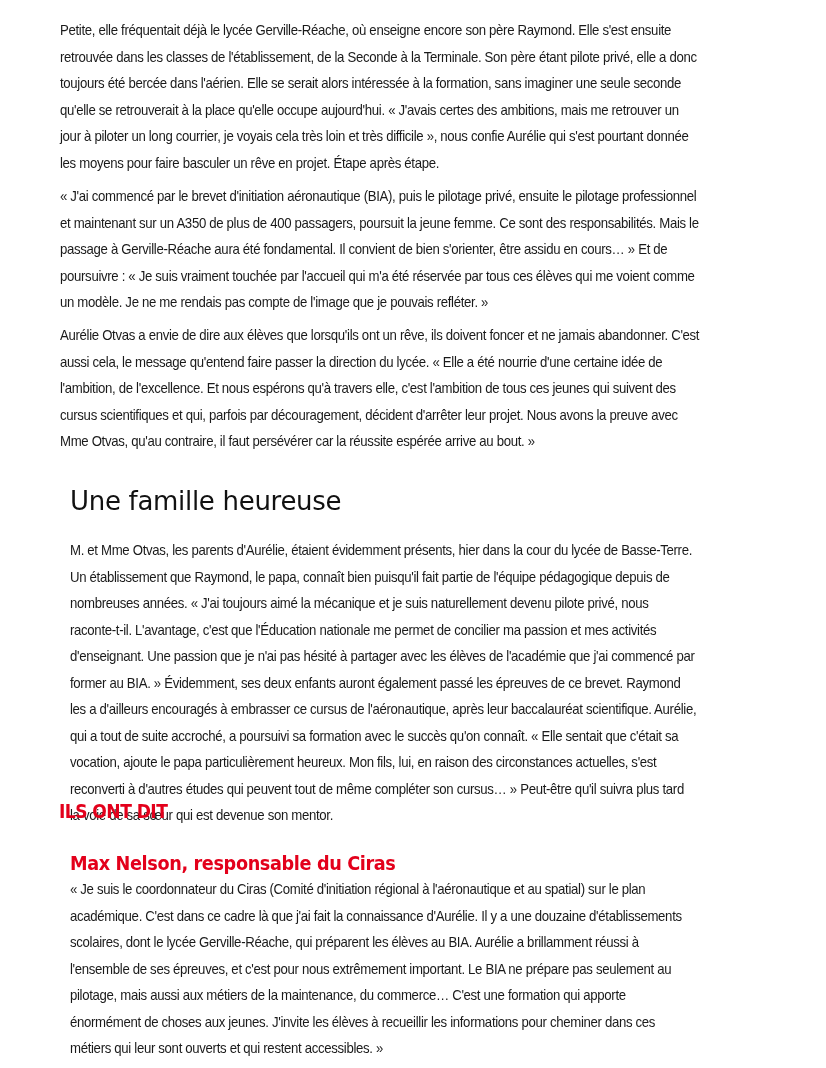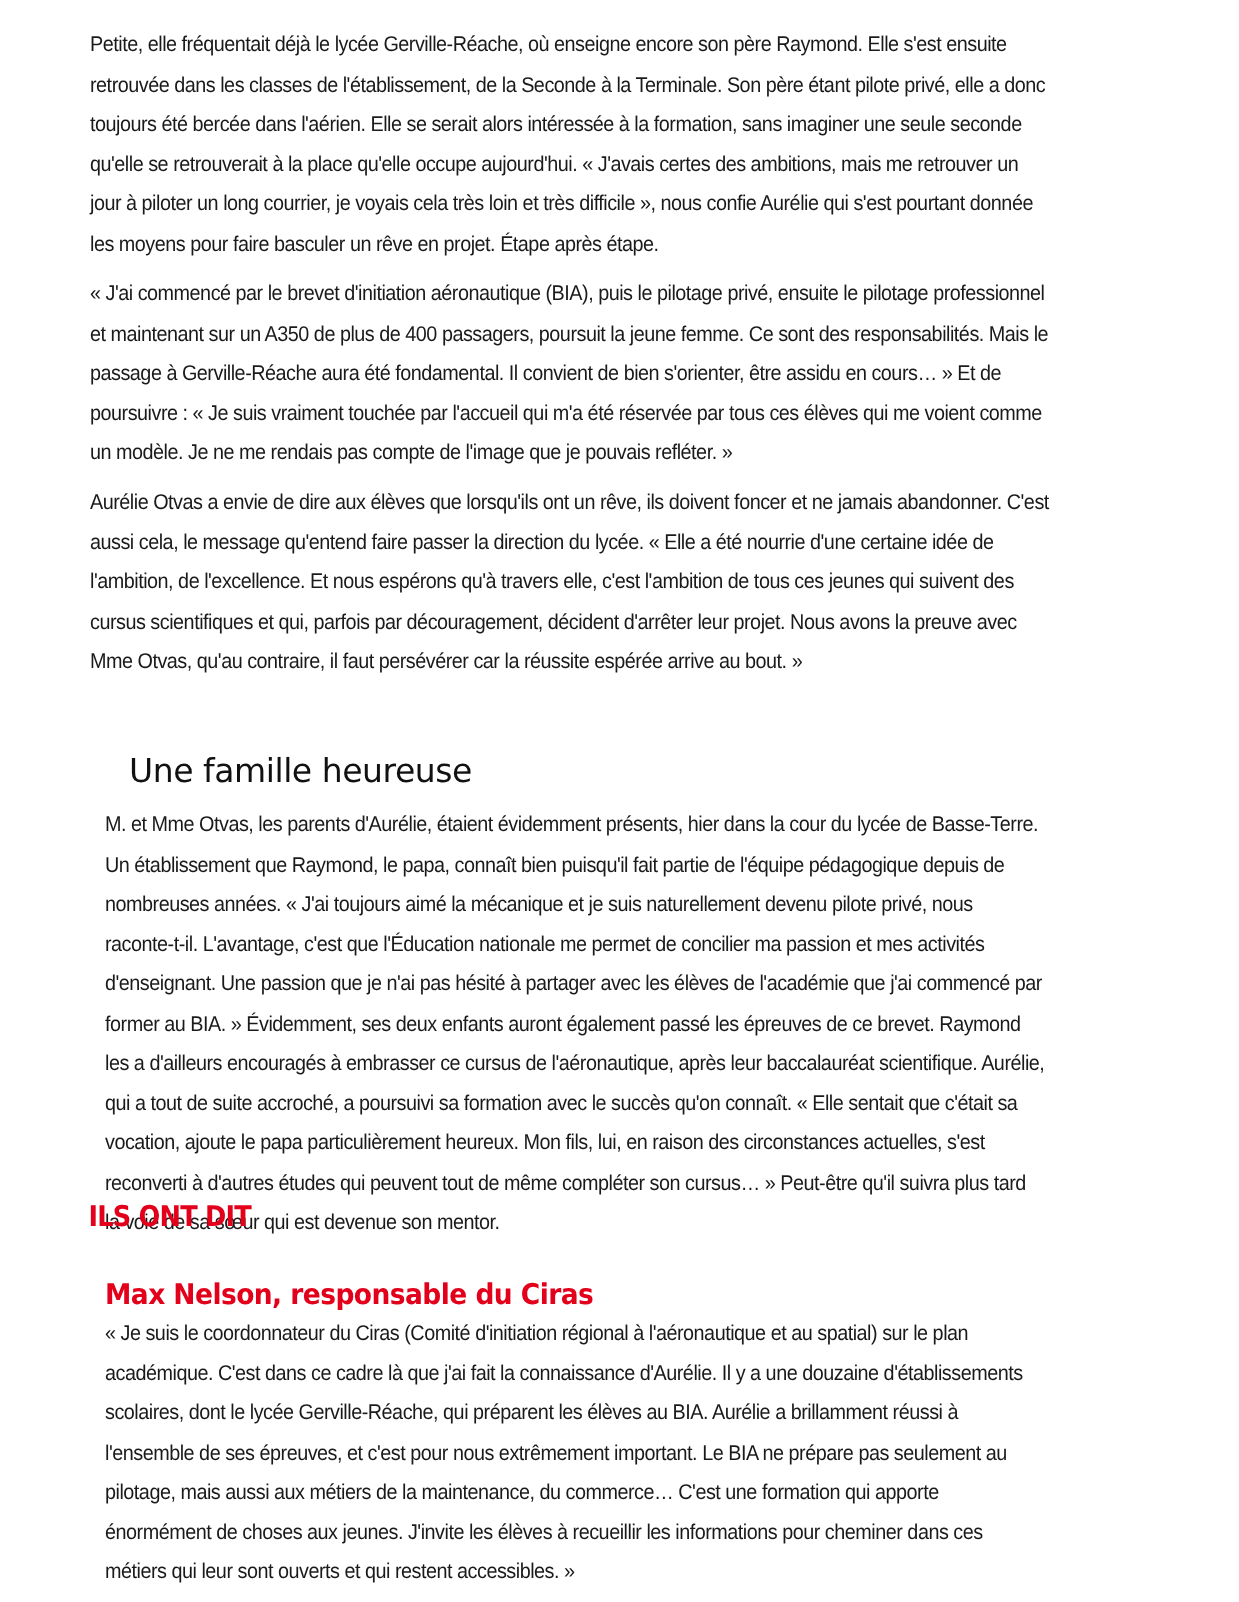--- a/index.html
+++ b/index.html
@@ -19,22 +19,22 @@
     }
     .p .line { display: block; white-space: nowrap; }
     #para1 { left: 60px; top: 17px; }
     #para2 { left: 60px; top: 183px; }
     #para3 { left: 60px; top: 322px; }
     #para4 { left: 70px; top: 537px; }
     #para5 { left: 70px; top: 876px; }
     .h-section {
       position: absolute; left: 70px; top: 486px;
       font-family: "DejaVu Sans", sans-serif;
-      font-size: 22px; font-weight: normal; color: #111111;
-      letter-spacing: -0.3px; margin: 16px;
+      font-size: 26px; font-weight: normal; color: #111111;
+      letter-spacing: -0.3px; margin: 0;
     }
     .h-red {
       position: absolute; left: 59px; top: 800px;
       font-family: "DejaVu Sans", sans-serif;
       font-size: 19px; font-weight: bold; color: #e3001b;
       letter-spacing: -0.6px; margin: 0;
       transform: scaleX(0.9); transform-origin: left top;
     }
     .h-sub {
       position: absolute; left: 70px; top: 852px;

